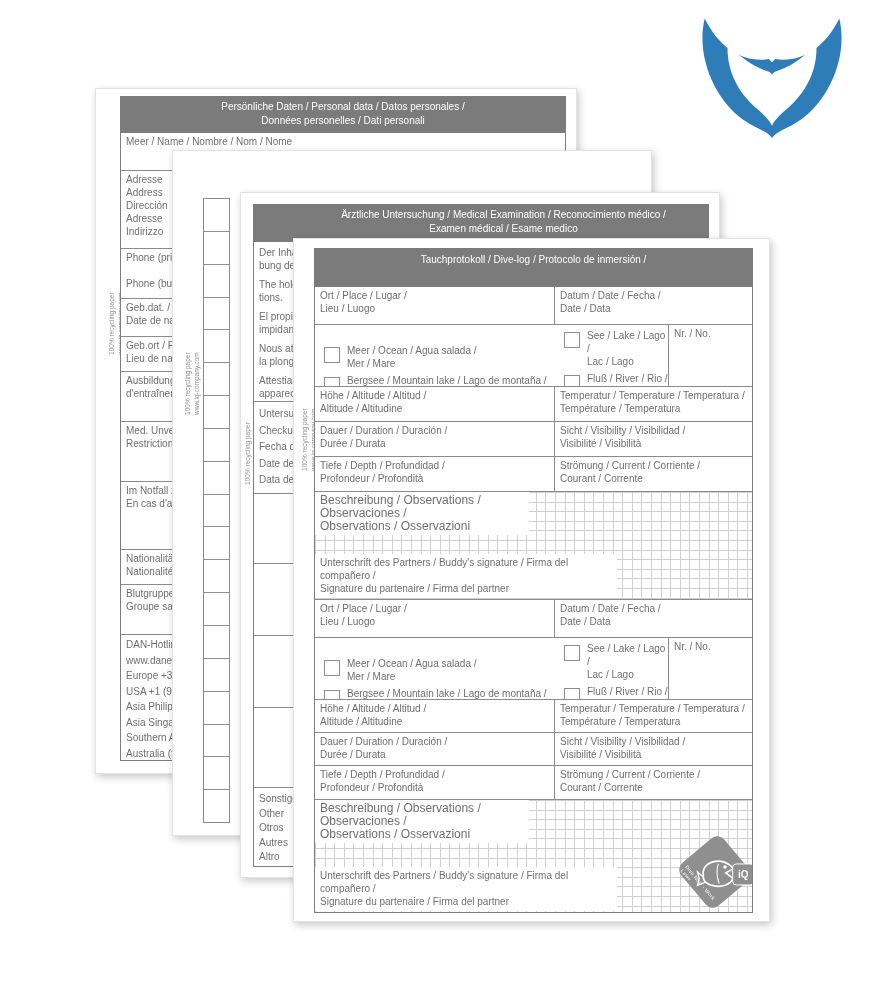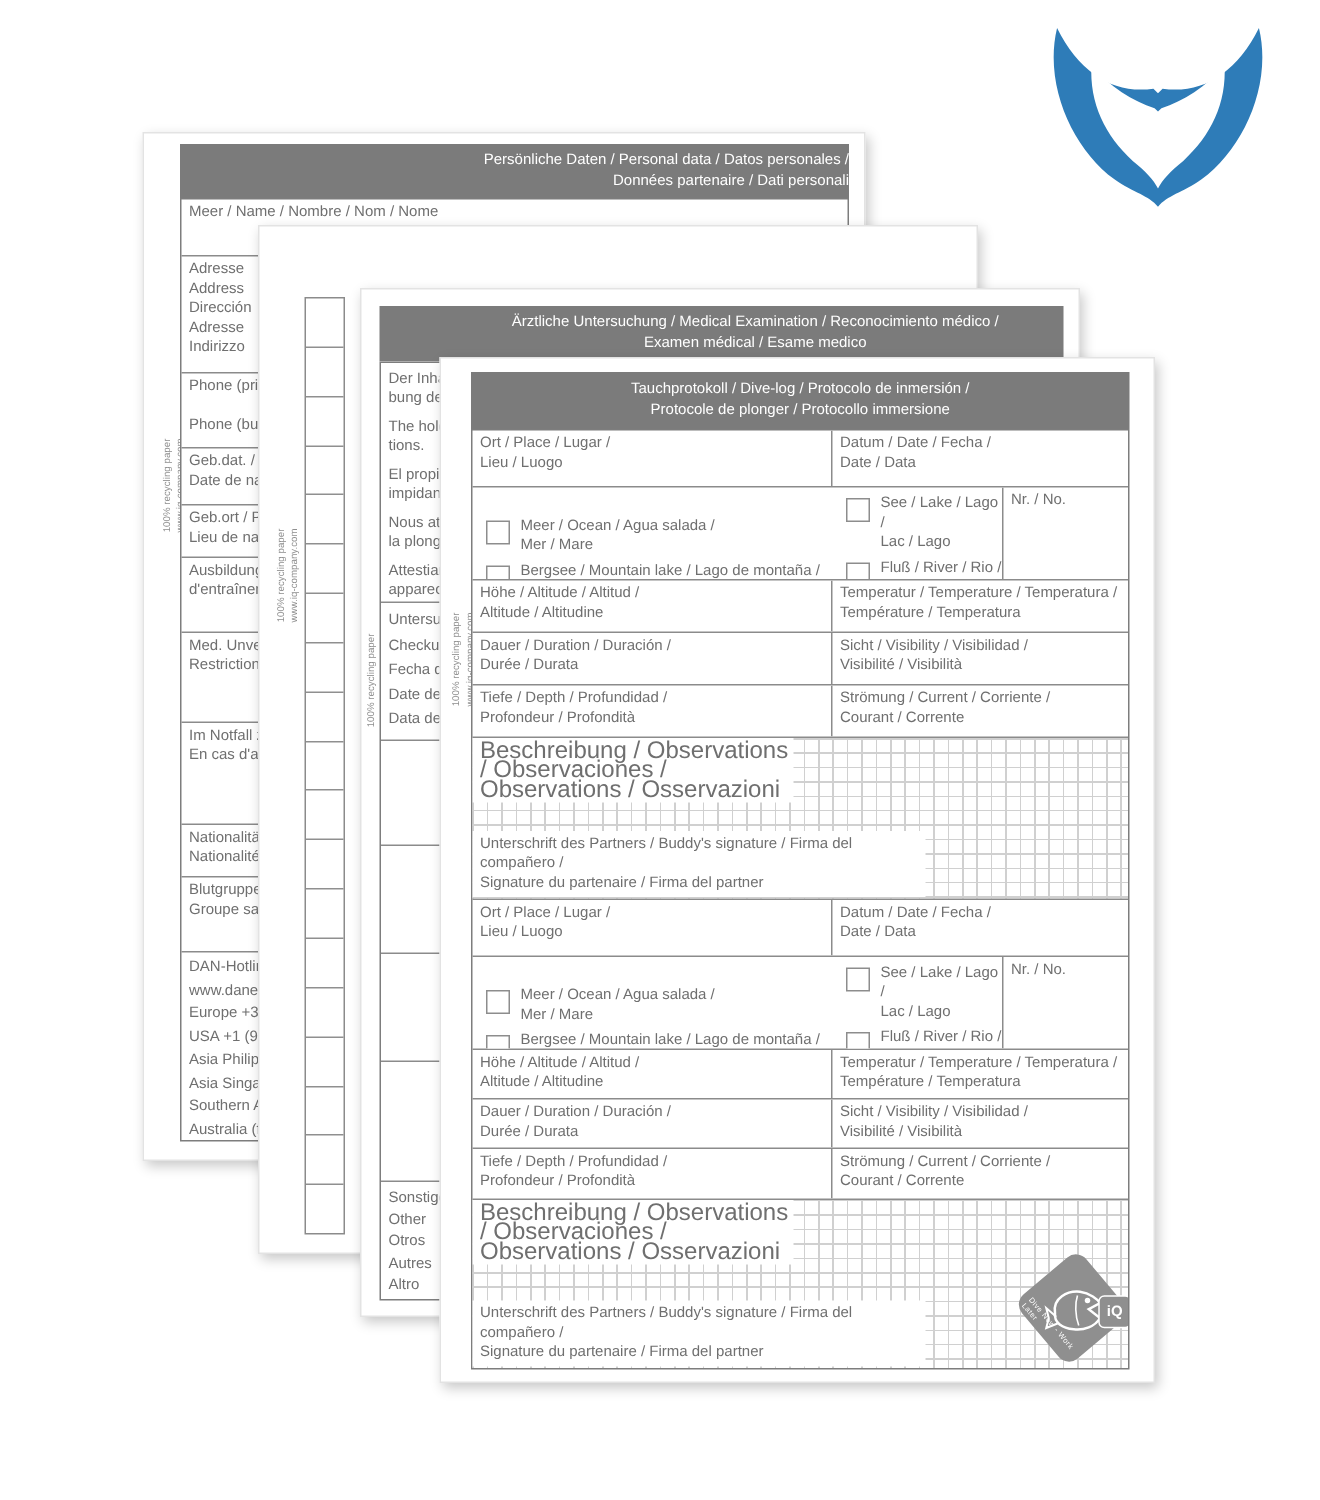--- a/index.html
+++ b/index.html
@@ -24,21 +24,21 @@
   .cbm{flex:1;}
   .cnr{width:84px;border-left:1px solid #8b8b8b;box-sizing:border-box;}
   .cbgroup{display:flex;align-items:flex-start;margin-top:3px;}
   .cb{width:14px;height:14px;border:1.5px solid #8d8d8d;background:#fff;
       margin:4px 7px 0 9px;flex:none;}
   .cbtext{font-size:10px;line-height:13px;padding-top:1px;}
   .besch{background-image:
       repeating-linear-gradient(to right,#d0d0d0 0 1px,transparent 1px 9.6px),
       repeating-linear-gradient(to bottom,#d0d0d0 0 1px,transparent 1px 9.6px);}
   .besch-label{position:absolute;top:0;left:0;width:214px;background:#fff;
-      font-size:16px;line-height:13px;padding:2px 2px 2px 5px;box-sizing:border-box;}
+      font-size:12px;line-height:13px;padding:2px 2px 2px 5px;box-sizing:border-box;}
   .besch-sig{position:absolute;bottom:1px;left:0;width:302px;background:#fff;
       font-size:10px;line-height:13px;padding:2px 2px 3px 5px;box-sizing:border-box;}
   .ovstrip{position:absolute;border:1px solid #8b8b8b;display:flex;flex-direction:column;
       box-sizing:border-box;background:#fff;}
   .ovcell{flex:1;border-bottom:1px solid #8f8f8f;}
   .ovcell:last-child{border-bottom:none;}
   .medpar{margin-bottom:6px;}
   .medbox{border-bottom:1px solid #8b8b8b;box-sizing:border-box;}
   .whale{position:absolute;left:676px;top:14px;color:var(--whale,#2e7cb8);}
   .stamp{position:absolute;right:9px;bottom:12px;width:56px;height:56px;background:#8f8f8f;
@@ -60,23 +60,23 @@
     C200 56,174 112,138 138 C121 150,108 152,100 162 C92 152,79 150,62 138 C26 112,0 56,12 6 Z"></path>
   <path fill="#ffffff" d="M42 38 C58 58,78 70,97 76 L100 79 L103 76 C122 70,142 58,158 38
     C160 72,146 100,122 122 C111 131,104 138,100 146 C96 138,89 131,78 122 C54 100,40 72,42 38 Z"></path>
 </svg>
 
 <div class="sheet" style="left:95px;top:88px;width:480px;height:684px;">
   <div class="vtext" style="left:12px;top:266px;">
     <div>100% recycling paper</div>
     <div>www.iq-company.com</div>
   </div>
-  <div class="band" style="left:24px;top:7px;right:10px;height:36px;text-align:right;">
+  <div class="band" style="left:24px;top:7px;right:10px;height:36px;">
     <div>Persönliche Daten / Personal data / Datos personales /</div>
-    <div>Données partenaire / Dati personali</div>
+    <div>Données personelles / Dati personali</div>
   </div>
   <div class="tbl" style="left:24px;top:43px;right:10px;height:629px;display:flex;flex-direction:column;">
     <div class="trow lbl" style="height:38px;">
       <div>Meer / Name / Nombre / Nom / Nome</div>
     </div>
     <div class="trow lbl" style="height:78px;">
       <div>Adresse</div>
       <div>Address</div>
       <div>Dirección</div>
       <div>Adresse</div>
@@ -209,21 +209,20 @@
   </div>
 </div>
 
 <div class="sheet" style="left:293px;top:238px;width:475px;height:682px;">
   <div class="vtext" style="left:7px;top:232px;">
     <div>100% recycling paper</div>
     <div>www.iq-company.com</div>
   </div>
   <div class="band" style="left:20px;top:9px;right:16px;height:38px;padding-top:5px;">
     <div>Tauchprotokoll / Dive-log / Protocolo de inmersión /</div>
-    <div>Protocole de plonger / Protocollo immersione</div>
   </div>
   <div class="tbl" style="left:20px;top:47px;right:16px;height:627px;display:flex;flex-direction:column;">
 
     <div class="trow" style="height:38px;">
       <div class="split">
         <div class="cl lbl">
           <div>Ort / Place / Lugar /</div>
           <div>Lieu / Luogo</div>
         </div>
         <div class="cr lbl">

